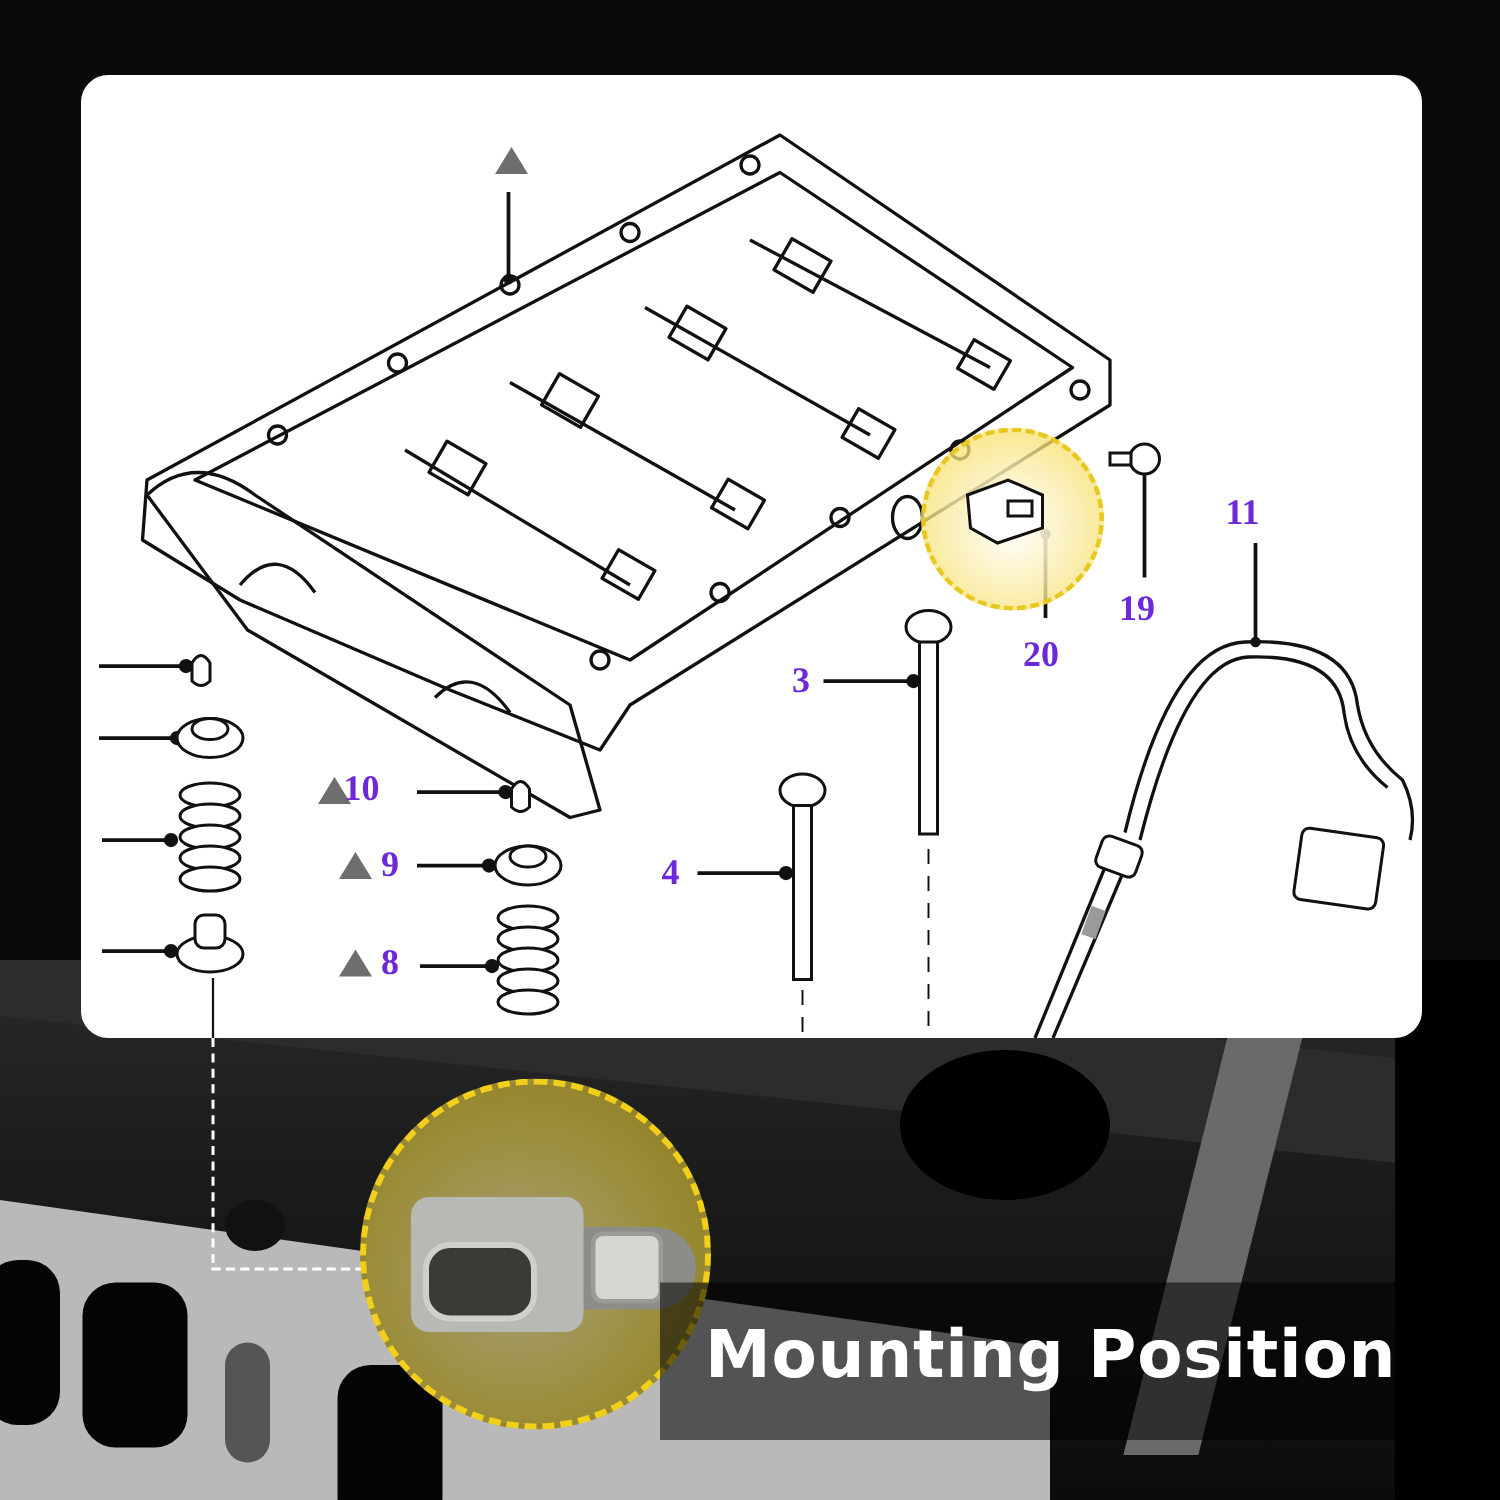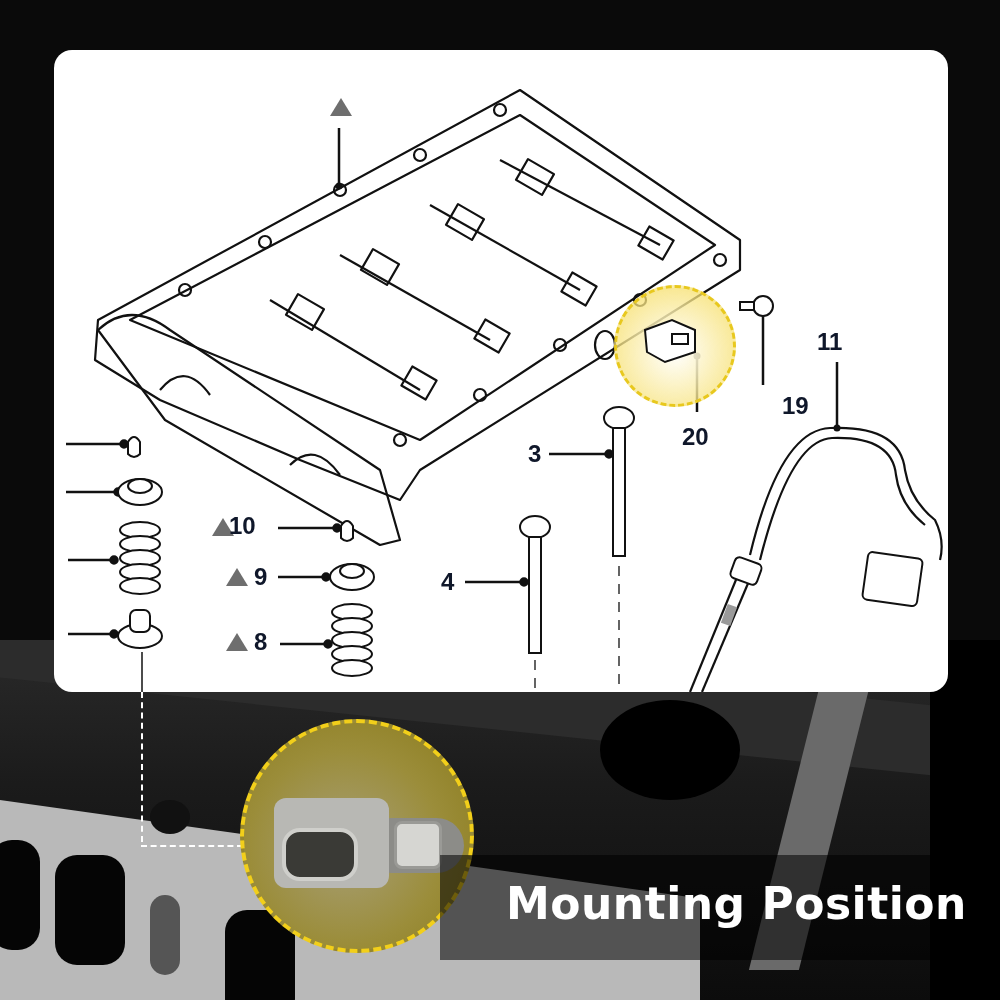--- a/index.html
+++ b/index.html
@@ -7,31 +7,31 @@
   
   #photo{position:absolute;left:0;top:640px;width:1000px;height:360px;background:linear-gradient(180deg,#2a2a2a 0%,#1b1b1b 40%,#0c0c0c 100%);overflow:hidden;}
   .manifold{position:absolute;left:0;top:160px;width:700px;height:220px;background:#b9b9b9;transform:skewY(8deg);transform-origin:0 0;}
   .port{position:absolute;background:#050505;border-radius:22px;}
   .rail{position:absolute;background:#3a3a3a;}
   .dark-blob{position:absolute;background:#000;border-radius:50%;}
   #right-black{position:absolute;left:930px;top:640px;width:70px;height:360px;background:#000;}
   
   #panel{position:absolute;left:54px;top:50px;width:894px;height:642px;background:#fff;border-radius:18px;overflow:hidden;}
   #panel svg{position:absolute;left:0;top:0;}
-  .callout{position:absolute;font-family:Liberation Sans, sans-serif;font-weight:bold;color:#0f172a;font-size:24px;line-height:1;}
+  .callout{position:absolute;font-family:Liberation Serif, serif;font-weight:bold;color:#6d28d9;font-size:24px;line-height:1;}
   .tri{position:absolute;width:0;height:0;border-left:11px solid transparent;border-right:11px solid transparent;border-bottom:18px solid #6e6e6e;}
   
   .hl-small{position:absolute;left:614px;top:285px;width:122px;height:122px;border-radius:50%;border:3px dashed #e8c81e;background:radial-gradient(circle at 50% 55%,rgba(255,255,255,0.95) 0%,rgba(247,226,120,0.75) 70%,rgba(240,210,60,0.8) 100%);box-sizing:border-box;}
   .hl-big{position:absolute;left:240px;top:719px;width:234px;height:234px;border-radius:50%;border:4px dashed #f2cf1a;background:radial-gradient(circle at 45% 55%,#a79f78 0%,#9b8d3a 55%,#8a7a1a 100%);box-sizing:border-box;overflow:hidden;}
   .connector{position:absolute;left:30px;top:75px;width:115px;height:90px;background:#b8b8b4;border-radius:12px;}
   .connector-hole{position:absolute;left:8px;top:30px;width:68px;height:45px;background:#3a3a36;border-radius:18px;border:4px solid #cfcfcb;}
   .bracket{position:absolute;left:120px;top:95px;width:100px;height:55px;background:#8c8c88;border-radius:30px;}
   .nut{position:absolute;left:150px;top:98px;width:42px;height:42px;background:#d6d6d2;border-radius:8px;border:3px solid #9a9a96;}
   #caption-band{position:absolute;left:440px;top:855px;width:492px;height:105px;background:rgba(0,0,0,0.55);}
-  #caption{position:absolute;left:470px;top:878px;font-family:"DejaVu Sans",sans-serif;font-weight:bold;font-size:44px;color:#fff;letter-spacing:0.5px;white-space:nowrap;margin-left:36px;}
+  #caption{position:absolute;left:470px;top:878px;font-family:"DejaVu Sans",sans-serif;font-weight:bold;font-size:44px;color:#fff;letter-spacing:0.5px;white-space:nowrap;}
   .dash-v{position:absolute;left:141px;top:692px;width:0;height:150px;border-left:2px dashed #fff;}
   .dash-h{position:absolute;left:141px;top:845px;width:102px;height:0;border-top:2px dashed #fff;}
 </style>
 </head>
 <body>
 
 <div id="stage">
 
   <div id="photo">
     <div class="rail" style="left:0;top:20px;width:1000px;height:70px;background:#2c2c2c;transform:skewY(6deg);"></div>
@@ -193,21 +193,21 @@
     <div class="tri" style="left:172px;top:518px;"></div>
     <div class="tri" style="left:172px;top:583px;"></div>
 
     <span class="callout" style="left:175px;top:464px;">10</span>
     <span class="callout" style="left:200px;top:515px;">9</span>
     <span class="callout" style="left:200px;top:580px;">8</span>
     <span class="callout" style="left:474px;top:392px;">3</span>
     <span class="callout" style="left:387px;top:520px;">4</span>
     <span class="callout" style="left:763px;top:280px;">11</span>
     <span class="callout" style="left:628px;top:375px;">20</span>
-    <span class="callout" style="left:692px;top:344px;margin-left:36px;">19</span>
+    <span class="callout" style="left:692px;top:344px;">19</span>
   </div>
 
   <div class="hl-big">
     <div class="bracket"></div>
     <div class="connector">
       <div class="connector-hole"></div>
     </div>
     <div class="nut"></div>
   </div>
 

